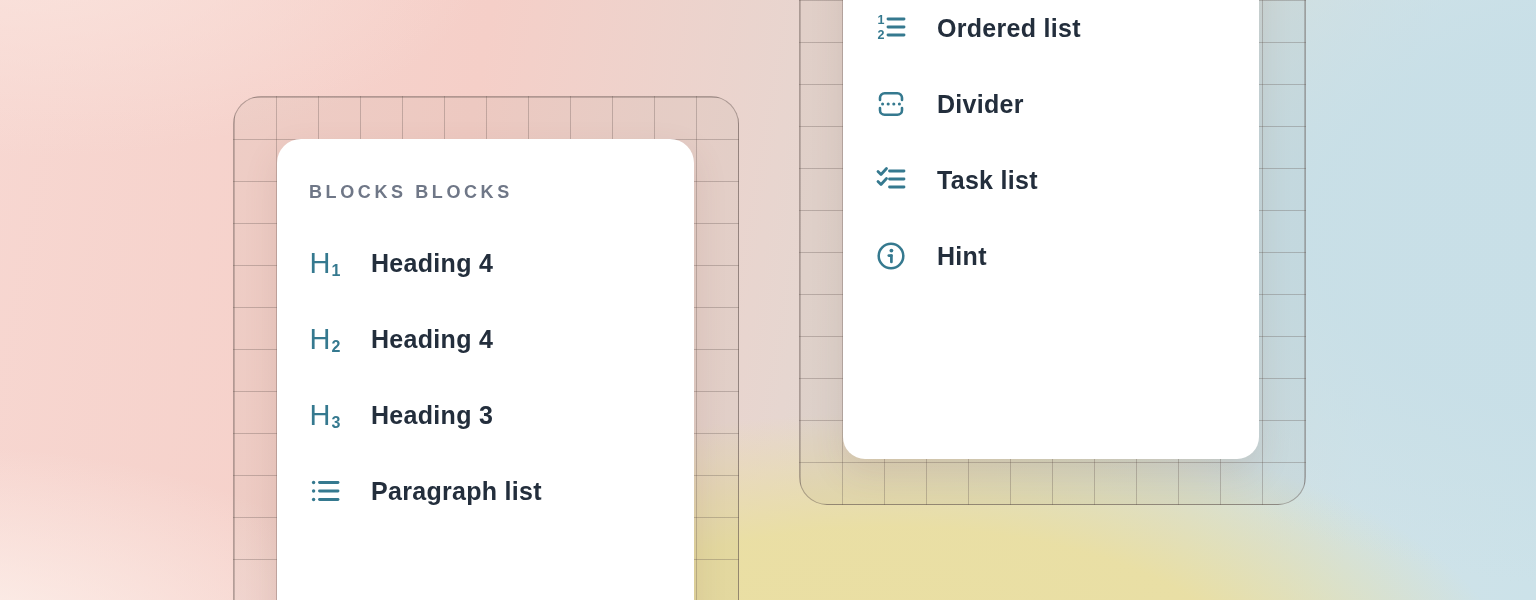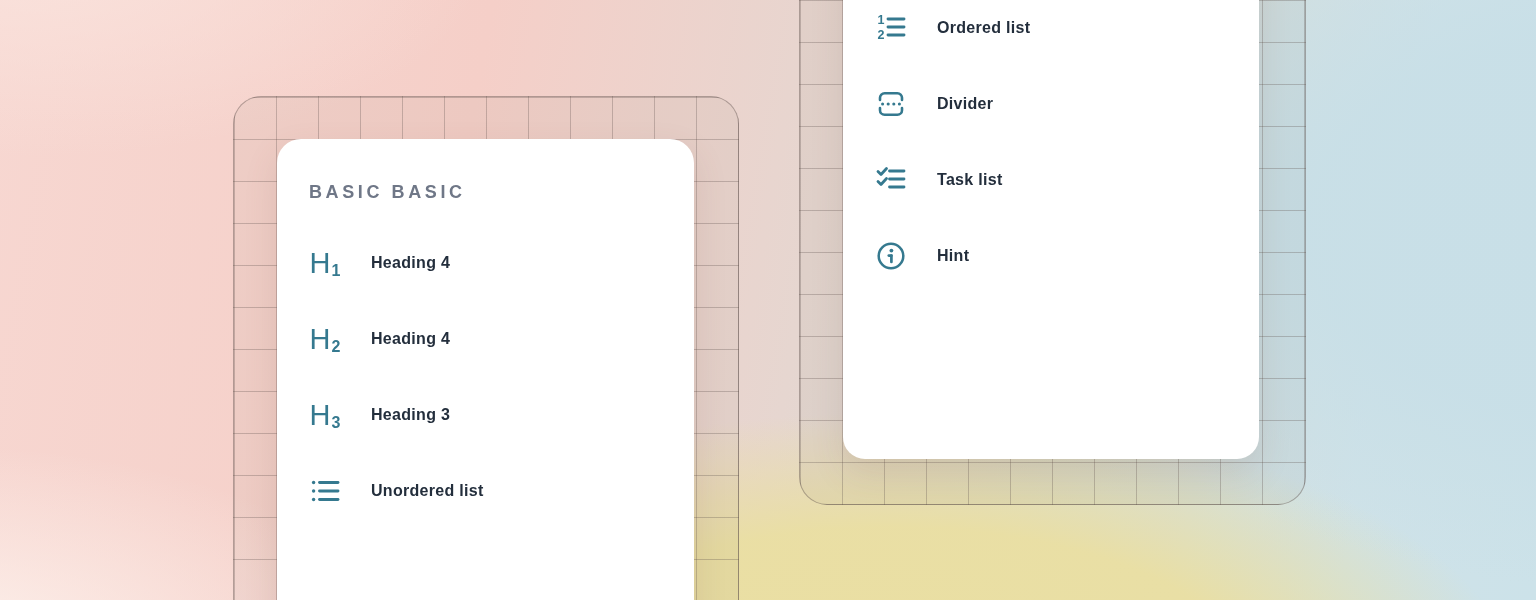--- a/index.html
+++ b/index.html
@@ -46,37 +46,37 @@
   }
   .card-header span{
     font-size:18px;font-weight:700;letter-spacing:3.6px;color:var(--muted);
   }
   .row{display:flex;align-items:center;height:76px;padding-left:32px;cursor:pointer;}
   .icon{
     width:32px;height:32px;flex:0 0 32px;margin-right:30px;color:var(--icon);
     display:flex;align-items:center;justify-content:center;
   }
   .icon svg{display:block;}
-  .label{font-size:16px;font-weight:700;letter-spacing:0.3px;color:var(--text);white-space:nowrap;}
+  .label{font-size:25px;font-weight:700;letter-spacing:0.3px;color:var(--text);white-space:nowrap;}
   .hicon{display:flex;align-items:flex-end;line-height:1;color:var(--icon);}
   .hletter{font-size:29px;font-weight:400;}
   .hsub{font-size:16px;font-weight:700;margin-left:1px;transform:translateY(1px);}
   .svgnum{font-family:"Liberation Sans", sans-serif;font-size:12.5px;font-weight:bold;}
 </style>
 </head>
 <body>
 
 <div class="stage">
 
   <div class="gridpanel grid-left"></div>
   <div class="gridpanel grid-right"></div>
 
   <div class="card card-left">
     <div class="card-header">
-      <span>BASIC BASIC</span>
+      <span>BLOCKS BLOCKS</span>
     </div>
 
 
     <div class="row">
       <span class="icon">
         <span class="hicon">
             <span class="hletter">H</span>
             <span class="hsub">1</span>
           </span>
       </span>
@@ -107,21 +107,21 @@
       <span class="icon">
         <svg width="32" height="32" viewBox="0 0 32 32" fill="none" stroke="currentColor" stroke-width="2.9" stroke-linecap="round">
           <circle cx="4.6" cy="7.5" r="1.7" fill="currentColor" stroke="none"></circle>
           <circle cx="4.6" cy="16" r="1.7" fill="currentColor" stroke="none"></circle>
           <circle cx="4.6" cy="24.5" r="1.7" fill="currentColor" stroke="none"></circle>
           <path d="M10.5 7.5 H29"></path>
             <path d="M10.5 16 H29"></path>
             <path d="M10.5 24.5 H29"></path>
         </svg>
       </span>
-      <span class="label">Unordered list</span>
+      <span class="label">Paragraph list</span>
     </div>
   </div>
 
   <div class="card card-right">
 
     <div class="row">
       <span class="icon">
         <svg width="32" height="32" viewBox="0 0 32 32" fill="none" stroke="currentColor" stroke-width="2.9" stroke-linecap="round">
           <path d="M13 7 H29"></path>
             <path d="M13 15 H29"></path>

